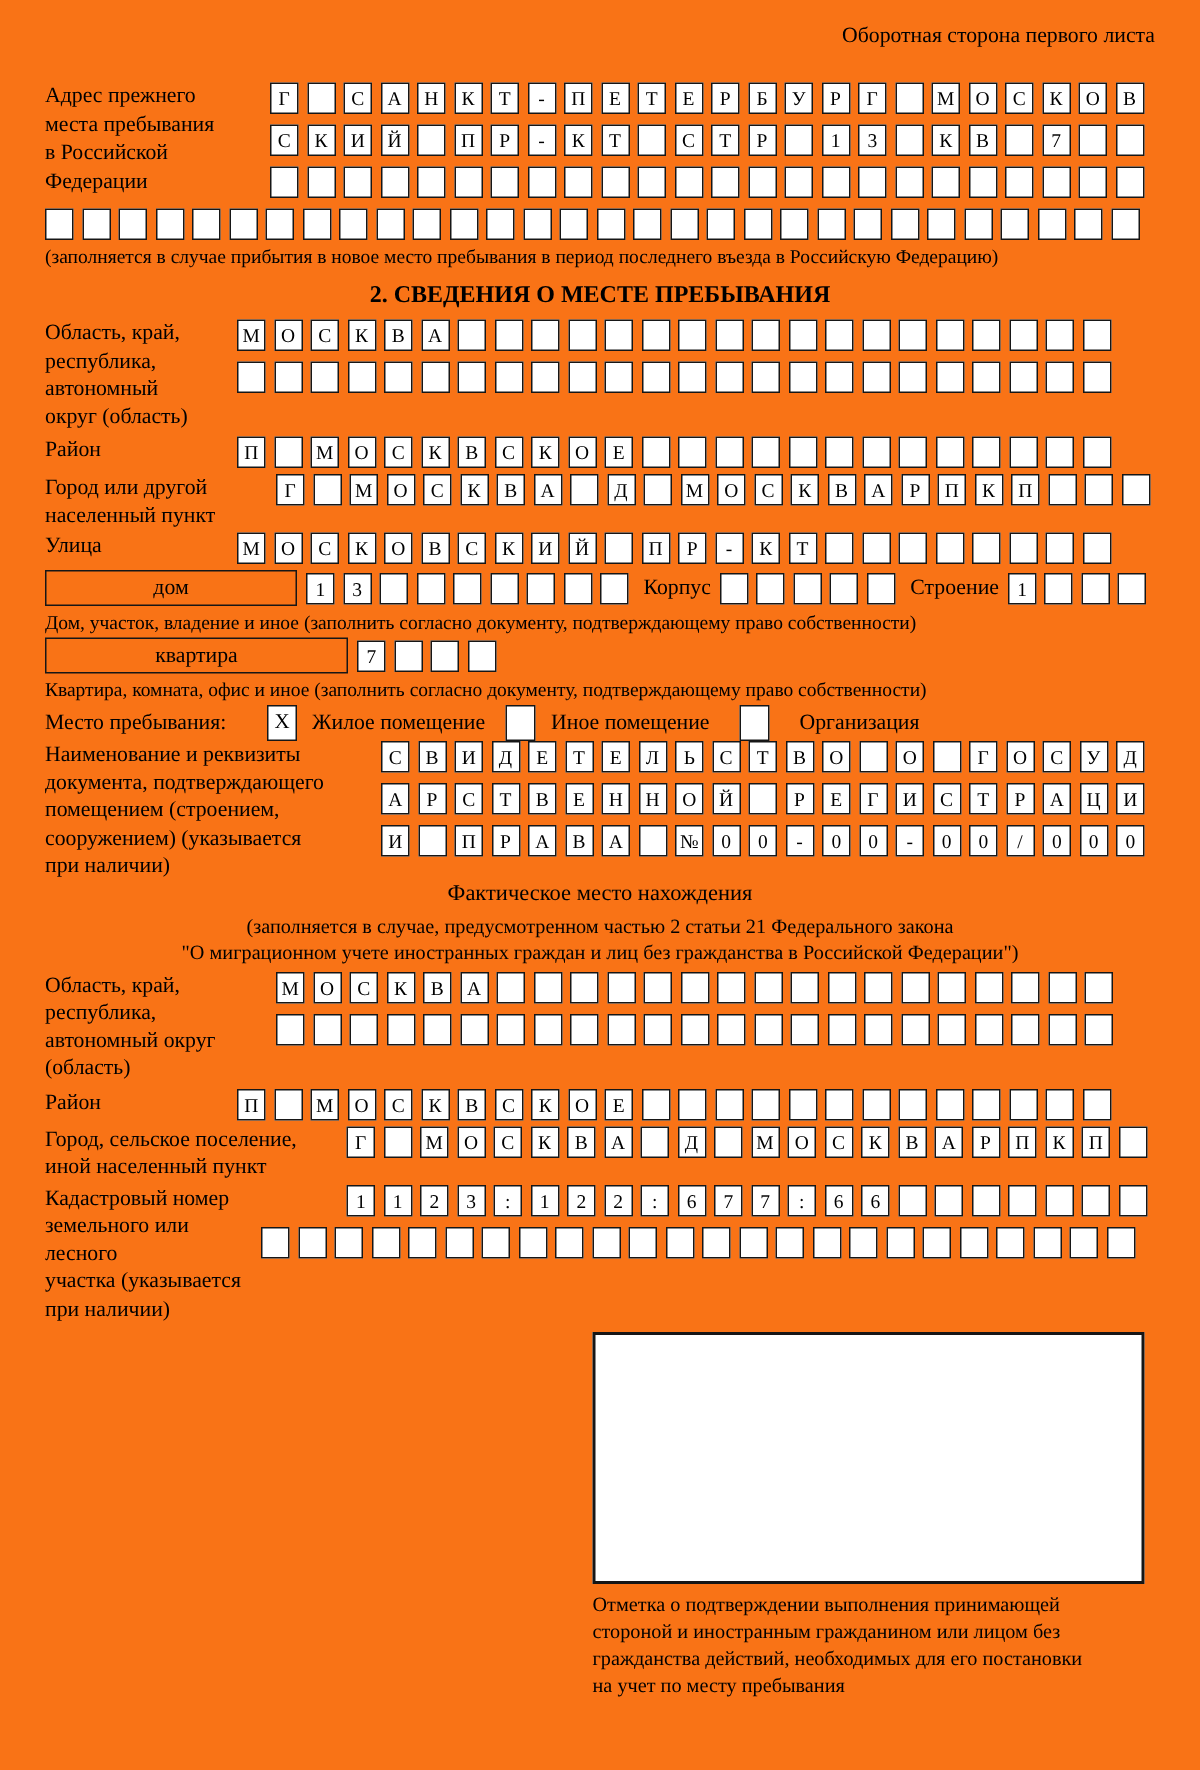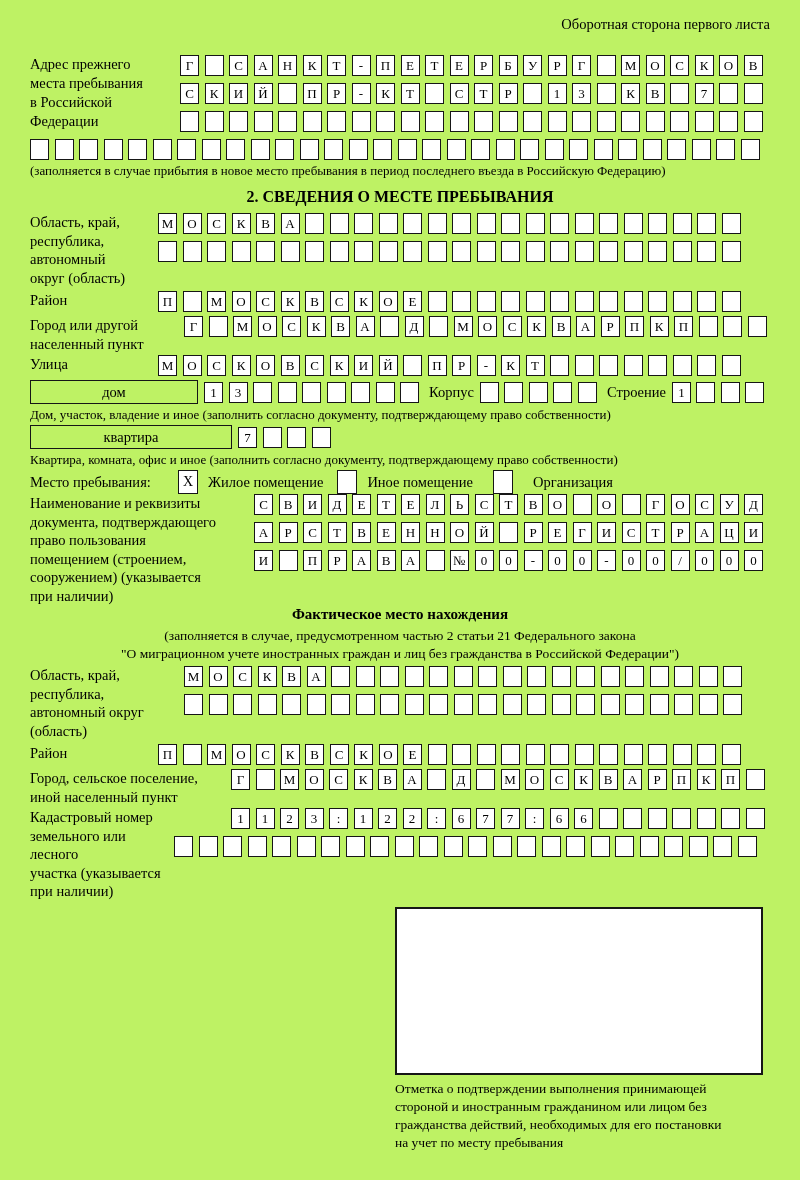--- a/index.html
+++ b/index.html
@@ -1,40 +1,40 @@
 <!DOCTYPE html>
 <html><head>
 <meta charset="utf-8">
 <style>
   * { margin:0; padding:0; box-sizing:border-box; }
   html,body { background:#ffffff; }
   .page {
     width:800px; height:1180px; margin:0 auto; overflow:hidden;
-    padding:16px 30px 0 30px; background:#bef264; color:#000;
+    padding:16px 30px 0 30px; background:#f97316; color:#000;
     font-family:"Liberation Serif","DejaVu Serif",serif;
   }
   .header-note { text-align:right; font-size:14.5px; line-height:17px; }
   .frow { display:flex; align-items:flex-start; }
   .vcenter { align-items:center; }
   .flabel { font-size:14.5px; line-height:18.5px; flex:none; }
   .lh19 { line-height:19px; }
   .w150{width:150px} .w128{width:128px} .w154{width:154px}
   .w224{width:224px} .w201{width:201px} .w144{width:144px}
   .rows { display:flex; flex-direction:column; gap:7px; }
   .cells { display:flex; gap:5.5px; flex:none; }
   .cell {
     flex:none; width:19px; height:21px; border:1.8px solid #161616;
     display:flex; align-items:center; justify-content:center;
     font-size:13px; line-height:1; background:#fff;
   }
   .check { width:20px; height:24px; font-size:14px; }
   .mt7 { margin-top:7px; }
   .caption { font-size:13px; line-height:16px; margin-top:3px; }
   .h2 { text-align:center; font-weight:bold; font-size:16px; line-height:20px; margin:8px 0 6px 0; }
-  .h3 { text-align:center; font-weight:bold; font-size:15px; line-height:19px; margin:0 0 3px 0; }
+  .h3 { text-align:center; font-weight:normal; font-size:15px; line-height:19px; margin:0 0 3px 0; }
   .field { margin-bottom:4px; }
   .tight { margin-bottom:2px; }
   .widebox {
     border:1.8px solid #161616; height:24px; flex:none;
     display:flex; align-items:center; justify-content:center; font-size:14.5px;
   }
   .wb168{width:168px} .wb202{width:202px}
   .inlabel { font-size:14.5px; flex:none; margin:0 6px 0 10px; }
   .optlabel { font-size:14.5px; flex:none; }
   .mllabel { font-size:14.5px; flex:none; width:148px; }
@@ -390,21 +390,20 @@
     <span class="cell check ml14"></span>
     <span class="optlabel ml10">Иное помещение</span>
     <span class="cell check ml20"></span>
     <span class="optlabel ml20">Организация</span>
   </div>
 
   <div class="frow" style="margin-bottom:0;">
     <div class="flabel w224" style="line-height:18.5px;">
         <div>Наименование и реквизиты</div>
         <div>документа, подтверждающего</div>
-        <div>право пользования</div>
         <div>помещением (строением,</div>
         <div>сооружением) (указывается</div>
         <div>при наличии)</div>
       </div>
     <div class="rows">
       <div class="cells">
           <span class="cell">С</span>
           <span class="cell">В</span>
           <span class="cell">И</span>
           <span class="cell">Д</span>

